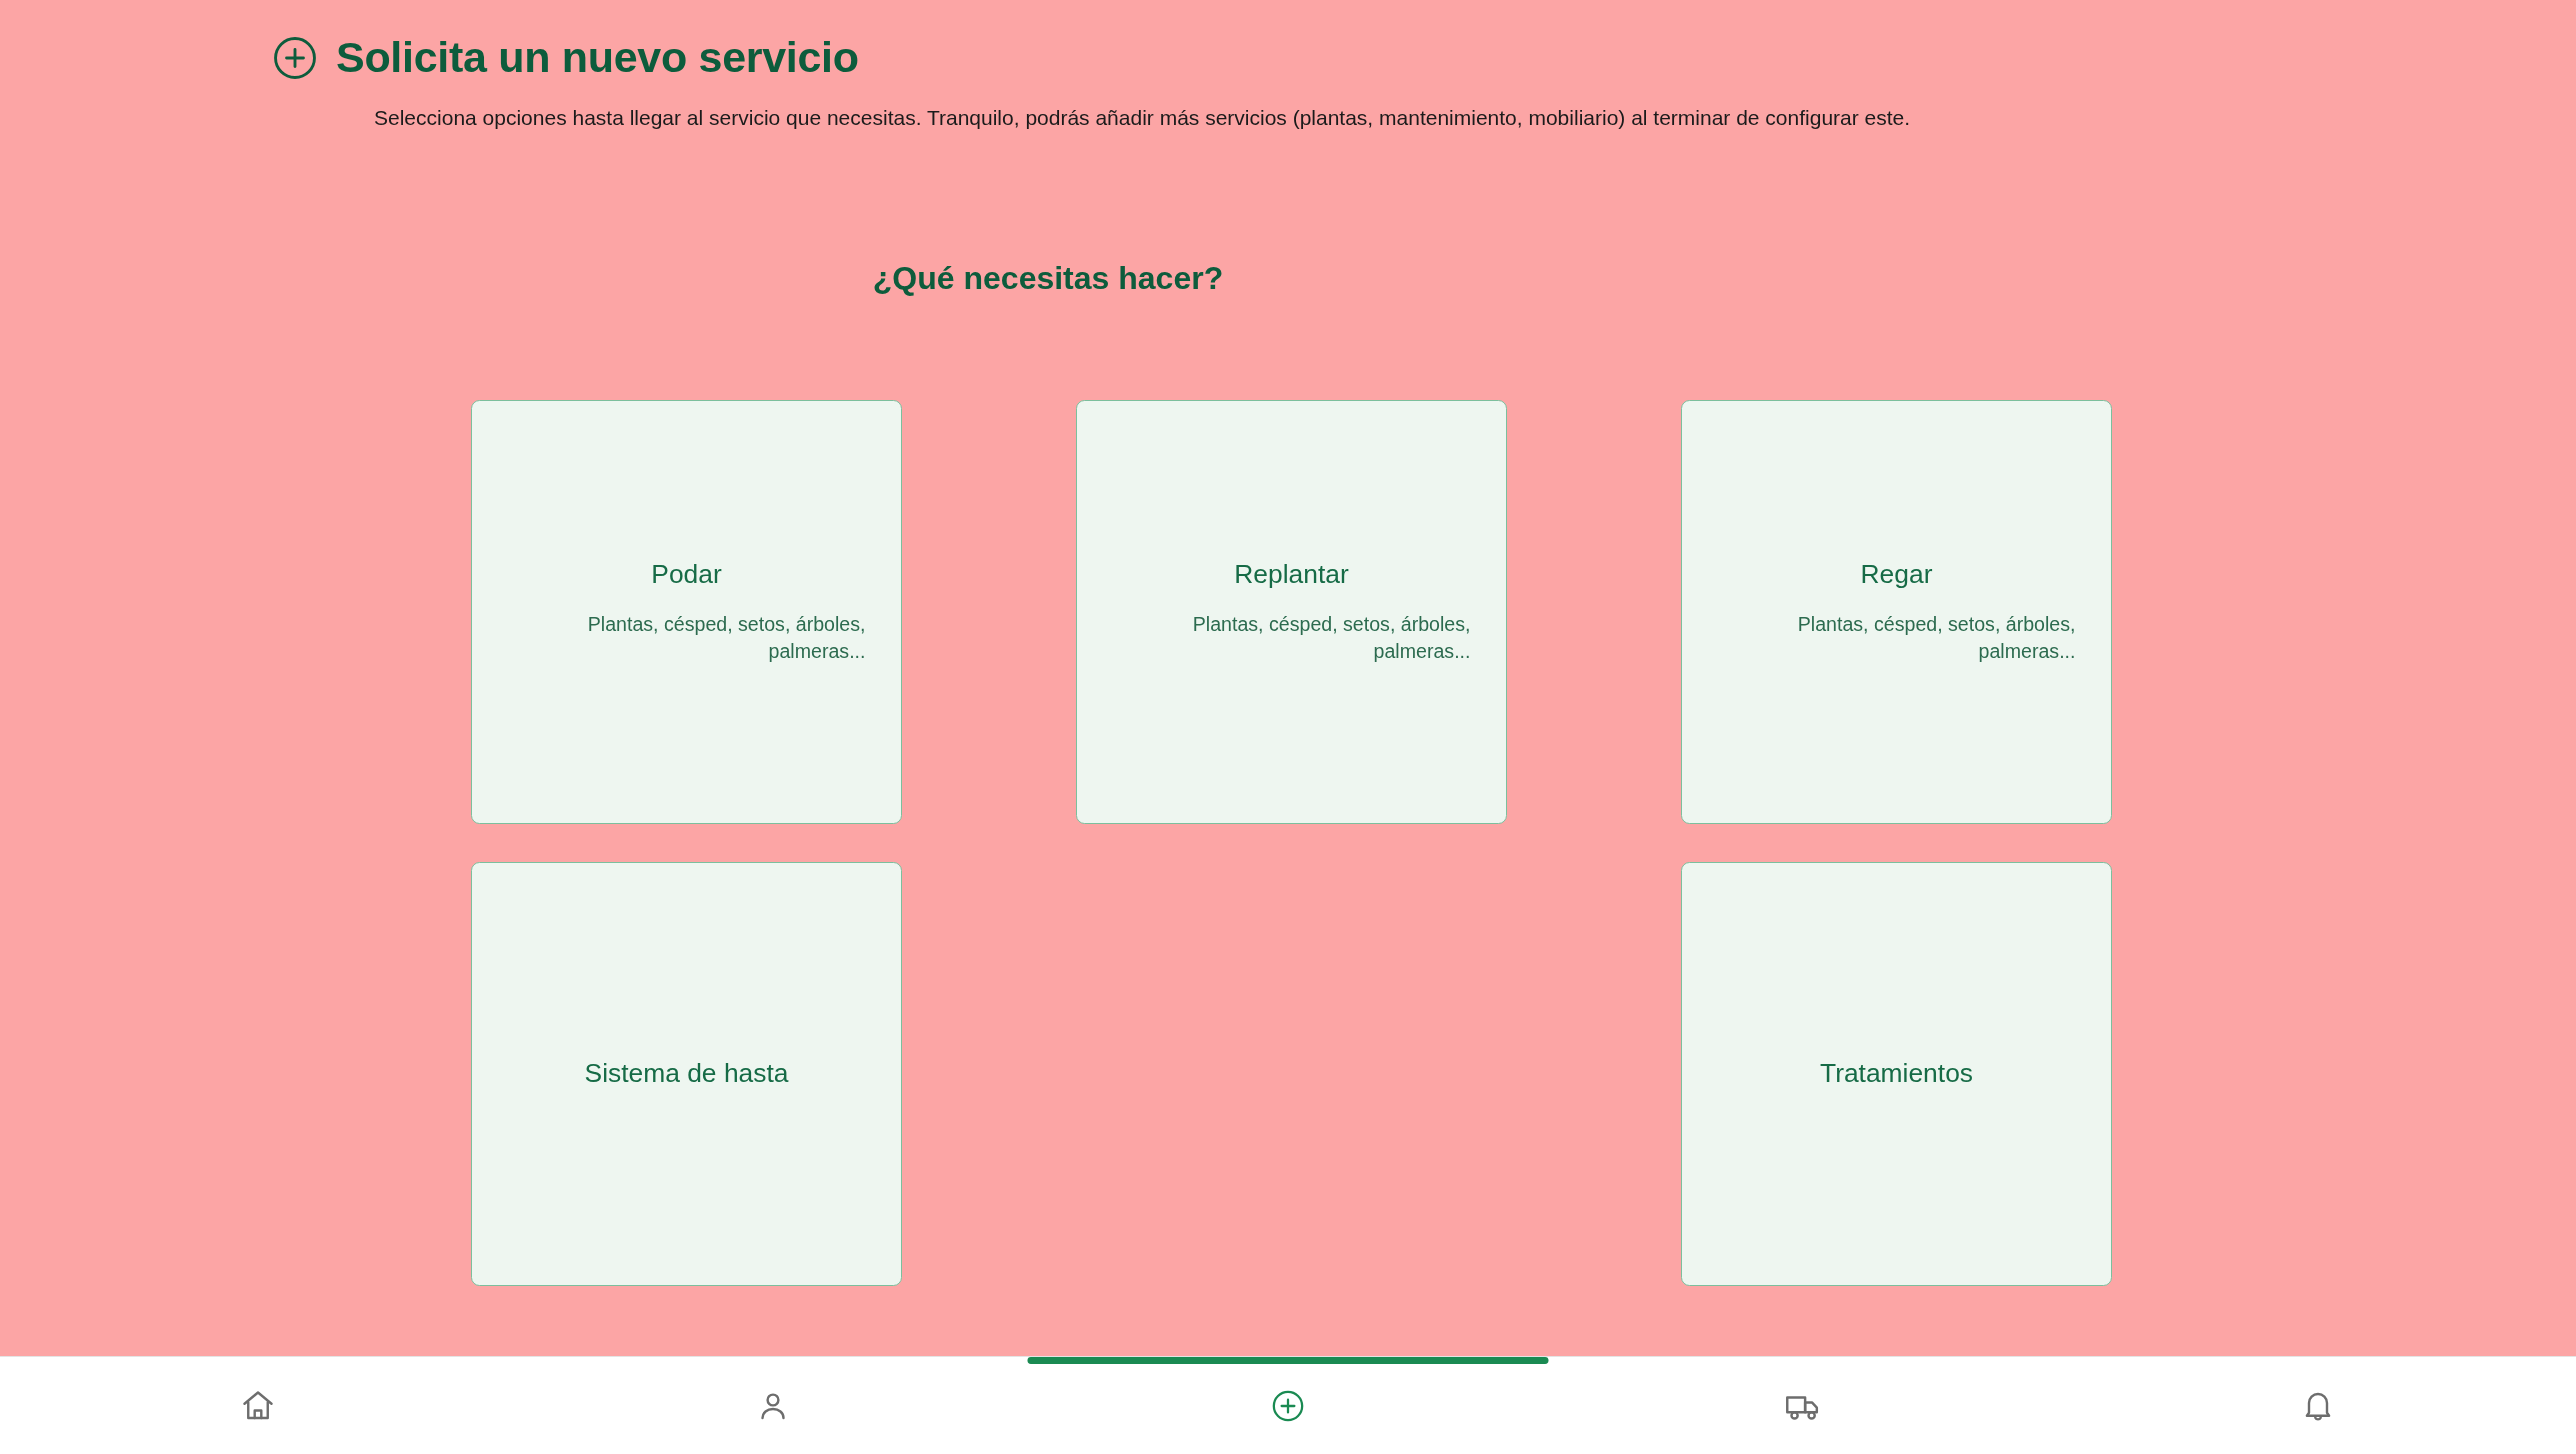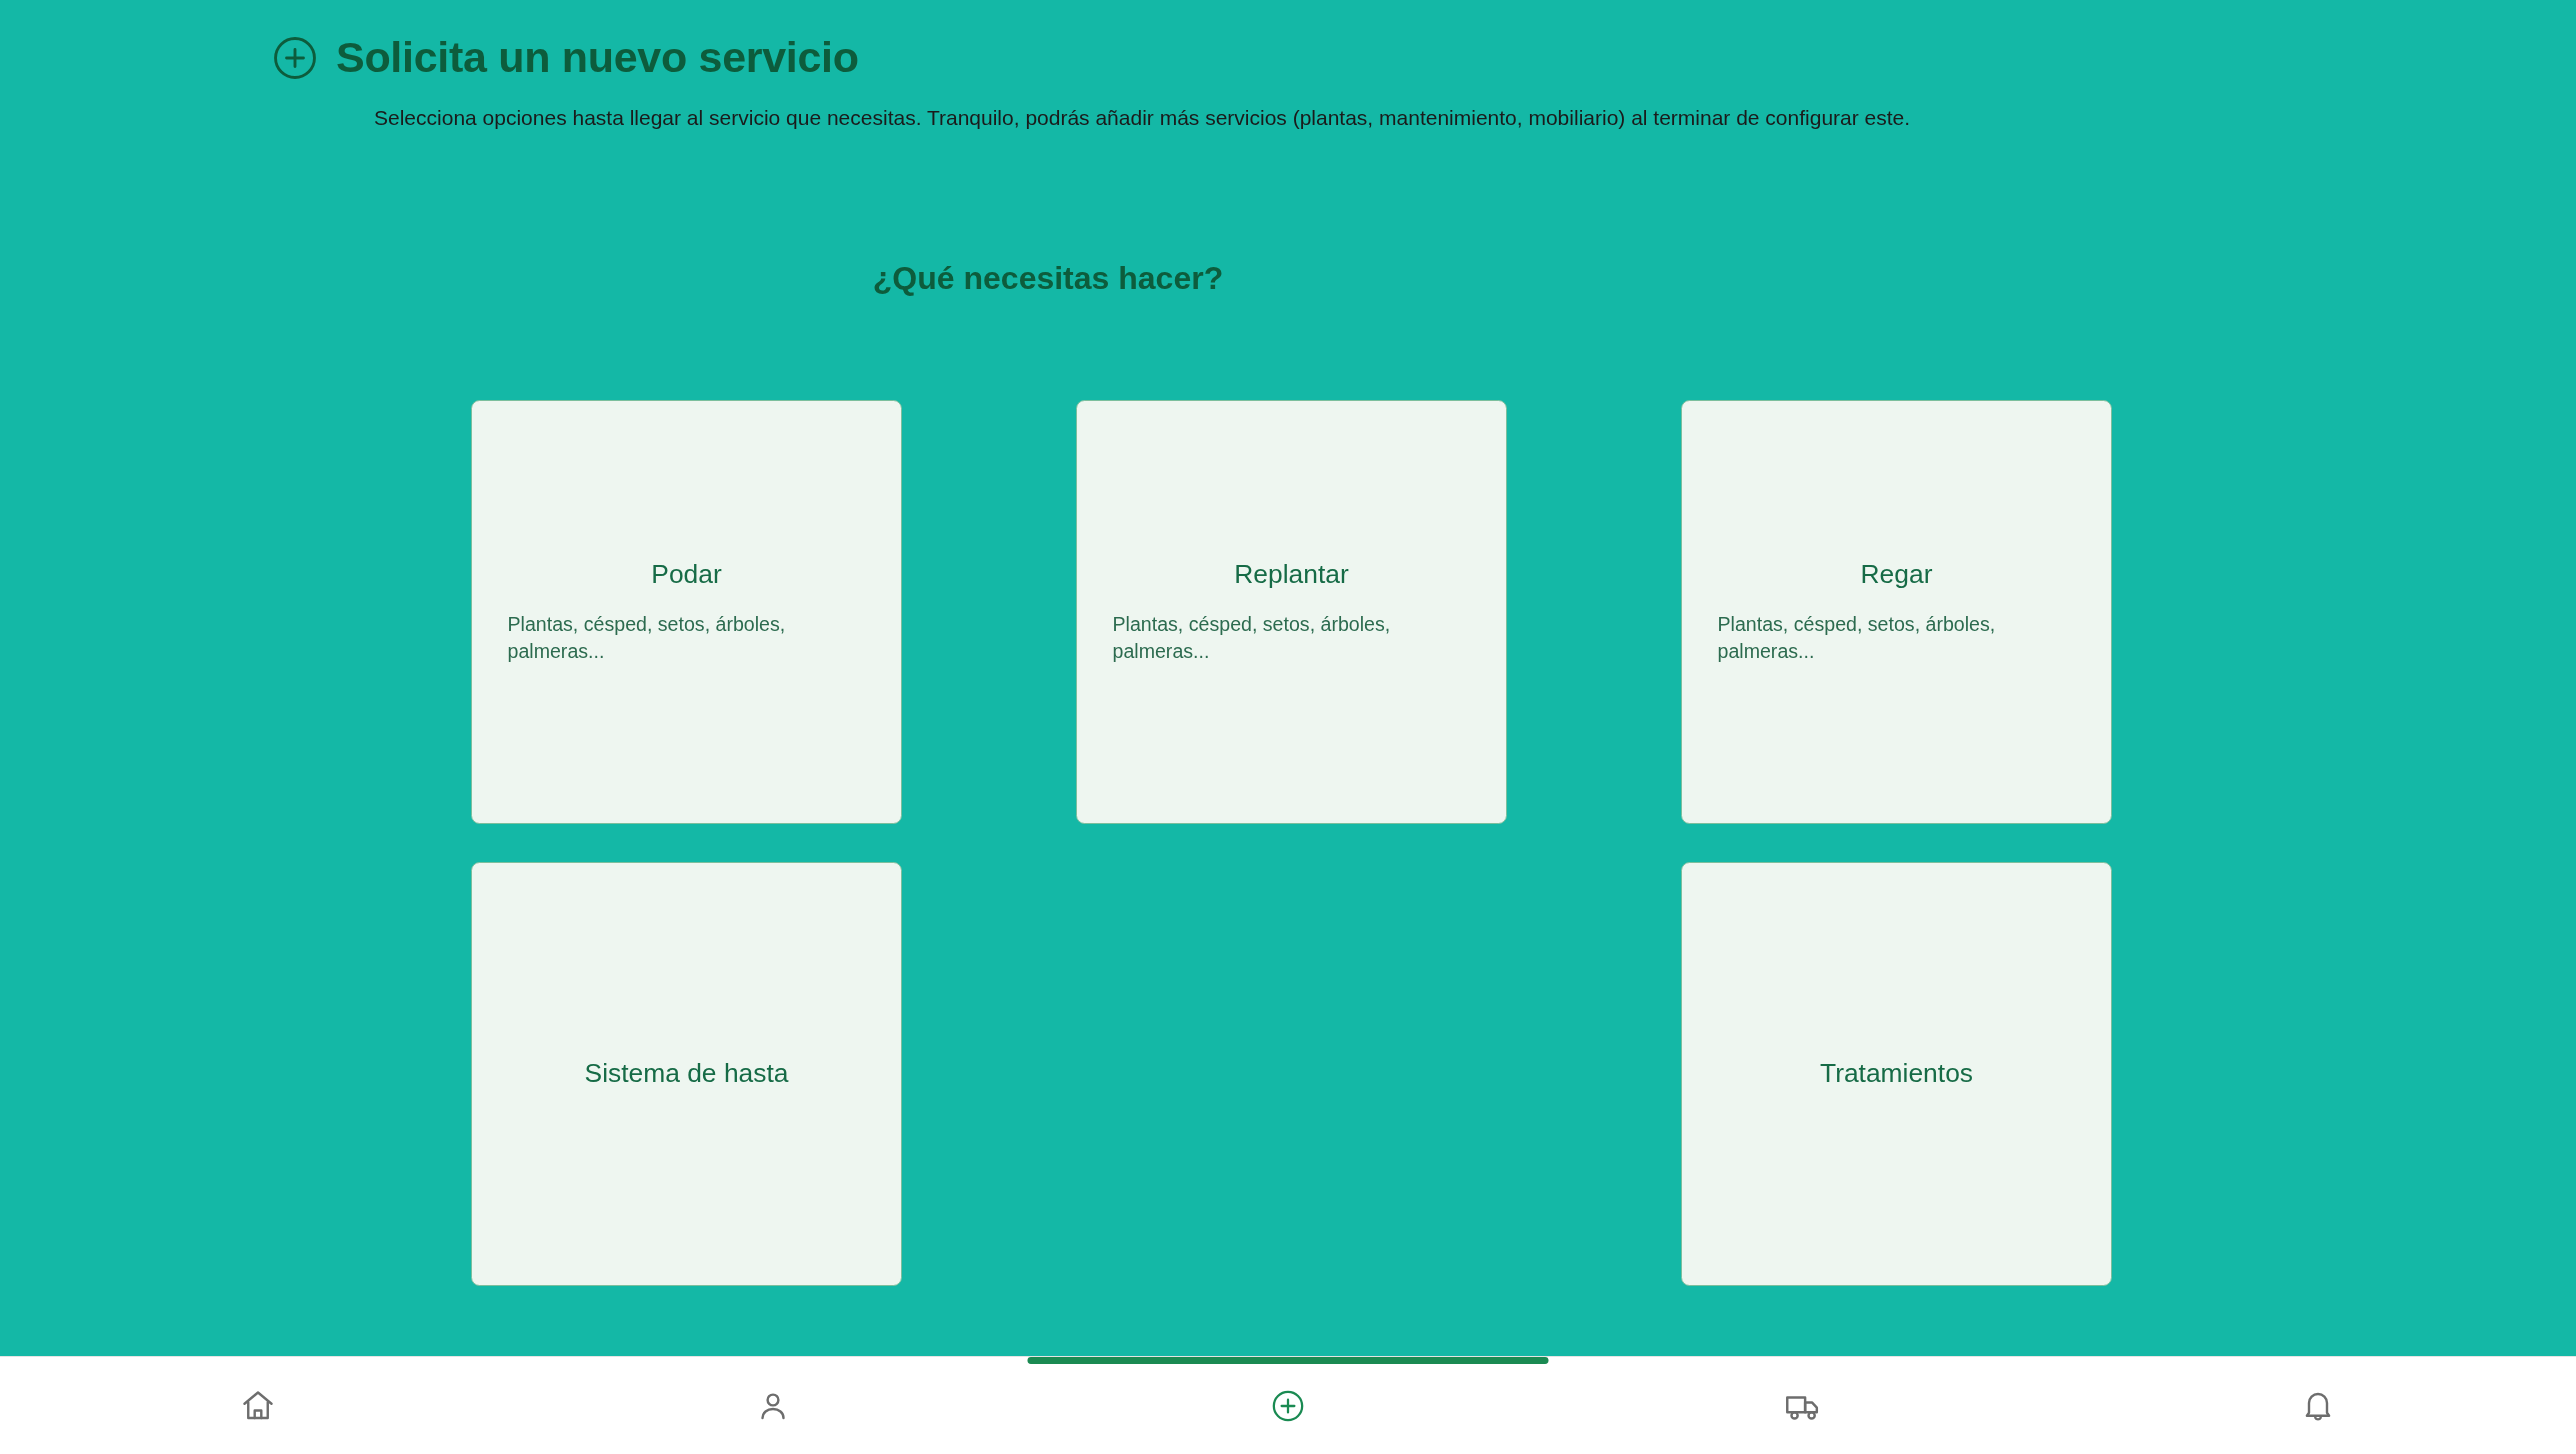--- a/index.html
+++ b/index.html
@@ -11,21 +11,21 @@
     height: 1455px;
     background: #ffffff;
     font-family: "Liberation Sans", sans-serif;
     overflow: hidden;
   }
 
   .page {
     position: relative;
     width: 2576px;
     height: 1455px;
-    background: #14b8a6;
+    background: #fca5a5;
   }
 
   
   .header {
     position: absolute;
     left: 273px;
     top: 34px;
     width: 2044px;
   }
   .title-row {
@@ -80,21 +80,21 @@
     row-gap: 38px;
   }
   .card {
     border: 1.7px solid #7cbf9d;
     border-radius: 8.5px;
     background: #eef6f0;
     display: flex;
     flex-direction: column;
     align-items: center;
     justify-content: center;
-    text-align: left;
+    text-align: right;
     padding: 4px 29px;
     cursor: pointer;
     user-select: none;
   }
   .card-empty {
     border: none;
     background: transparent;
     cursor: default;
   }
   .card-title {

